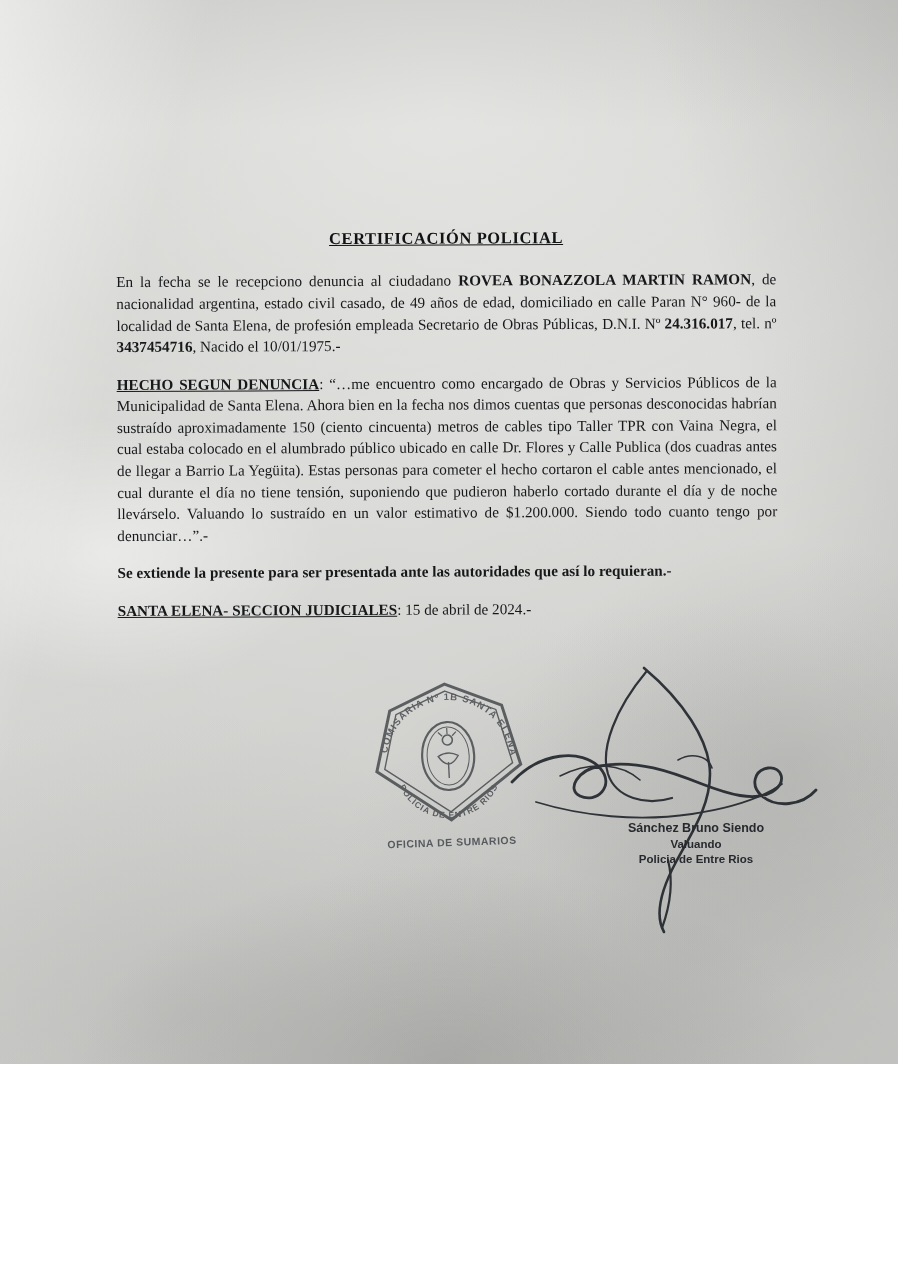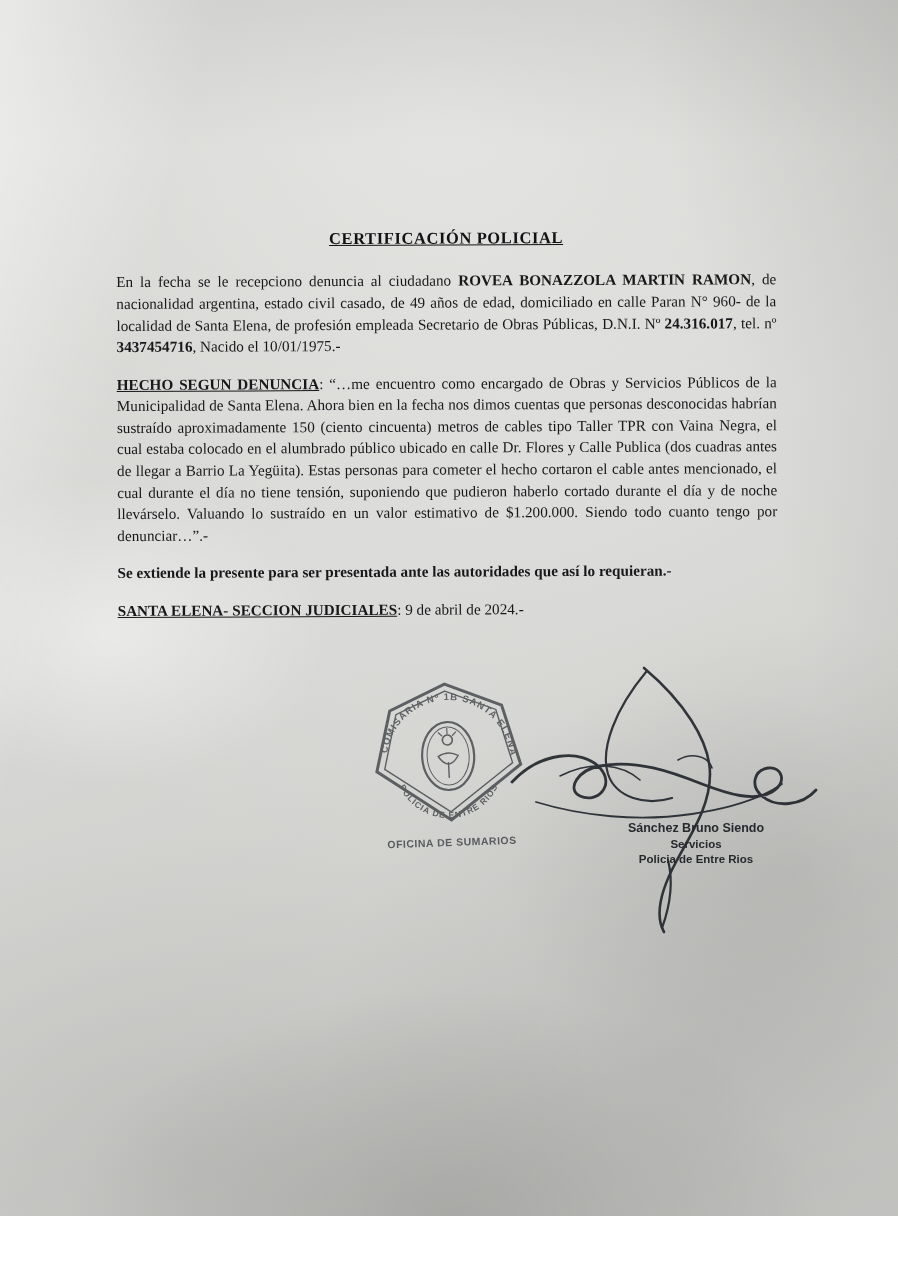--- a/index.html
+++ b/index.html
@@ -11,21 +11,21 @@
     width: 898px;
     height: 1280px;
     overflow: hidden;
     font-family: "Liberation Serif", serif;
   }
 
   
   .page {
     position: relative;
     width: 898px;
-    height: 1216px;
+    height: 1064px;
     background:
       radial-gradient(ellipse 60% 45% at 78% 88%, rgba(150,150,150,0.30) 0%, rgba(150,150,150,0.0) 70%),
       radial-gradient(ellipse 70% 40% at 20% 95%, rgba(140,140,140,0.22) 0%, rgba(140,140,140,0) 70%),
       radial-gradient(ellipse 90% 60% at 50% 10%, rgba(228,228,226,0.9) 0%, rgba(205,205,203,0.55) 60%, rgba(190,190,188,0.5) 100%),
       linear-gradient(160deg, #e9e9e7 0%, #e4e4e1 25%, #eeeeec 45%, #e6e6e3 65%, #d9d9d6 85%, #cfcfcc 100%);
     overflow: hidden;
   }
   
   .page::before {
     content: "";
@@ -161,21 +161,21 @@
 
     <p class="para">
       <span class="bu">HECHO SEGUN DENUNCIA</span><span>: “…me encuentro como encargado de Obras y Servicios Públicos de la Municipalidad de Santa Elena. Ahora bien en la fecha nos dimos cuentas que personas desconocidas habrían sustraído aproximadamente 150 (ciento cincuenta) metros de cables tipo Taller TPR con Vaina Negra, el cual estaba colocado en el alumbrado público ubicado en calle Dr. Flores y Calle Publica (dos cuadras antes de llegar a Barrio La Yegüita). Estas personas para cometer el hecho cortaron el cable antes mencionado, el cual durante el día no tiene tensión, suponiendo que pudieron haberlo cortado durante el día y de noche llevárselo. Valuando lo sustraído en un valor estimativo de $1.200.000. Siendo todo cuanto tengo por denunciar…”.-</span>
     </p>
 
     <p class="para">
       <span class="b">Se extiende la presente para ser presentada ante las autoridades que así lo requieran.-</span>
     </p>
 
     <p class="para">
-      <span class="bu">SANTA ELENA- SECCION JUDICIALES</span><span>: 9 de abril de 2024.-</span>
+      <span class="bu">SANTA ELENA- SECCION JUDICIALES</span><span>: 15 de abril de 2024.-</span>
     </p>
 
   </div>
 
   <div class="sig-area">
 
     <div class="stamp">
       <svg width="168" height="150" viewBox="0 0 168 150" aria-hidden="true">
         <defs>
           <path id="arcTop" d="M 22,84 A 62,62 0 0 1 146,84" fill="none"></path>
@@ -221,19 +221,19 @@
           <path d="M 64,120 C 96,104 126,108 144,124" stroke-width="1.6"></path>
           <path d="M 182,104 C 196,96 212,100 216,112" stroke-width="1.6"></path>
 
           <path d="M 166,272 C 174,250 178,228 172,204" stroke-width="2.2"></path>
         </g>
       </svg>
     </div>
 
     <div class="sig-name">
       <div>Sánchez Bruno Siendo</div>
-      <div class="role">Servicios</div>
+      <div class="role">Valuando</div>
       <div class="org">Policia de Entre Rios</div>
     </div>
 
   </div>
 
 </div>
 
 </body></html>

